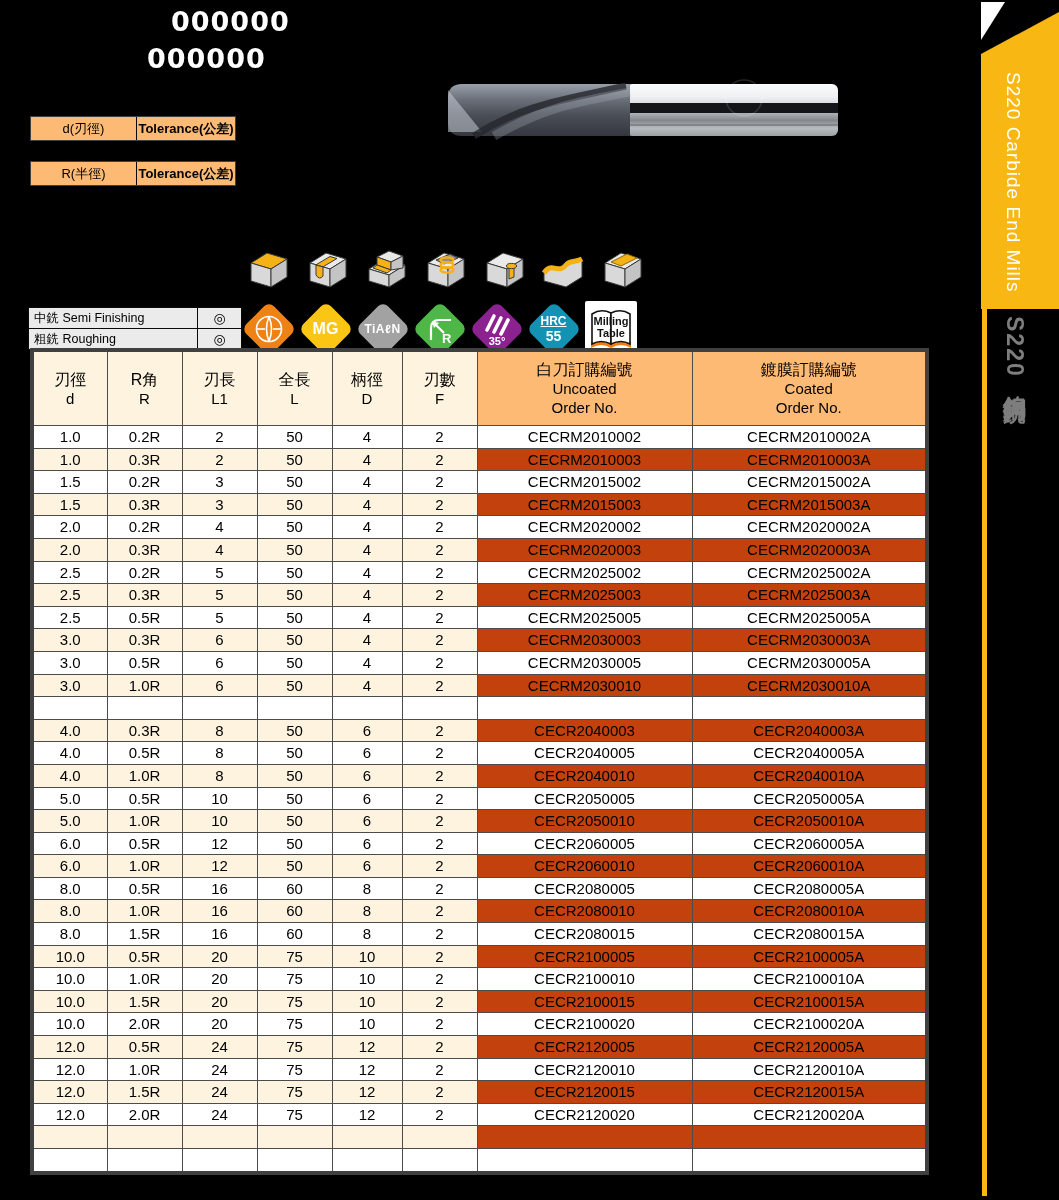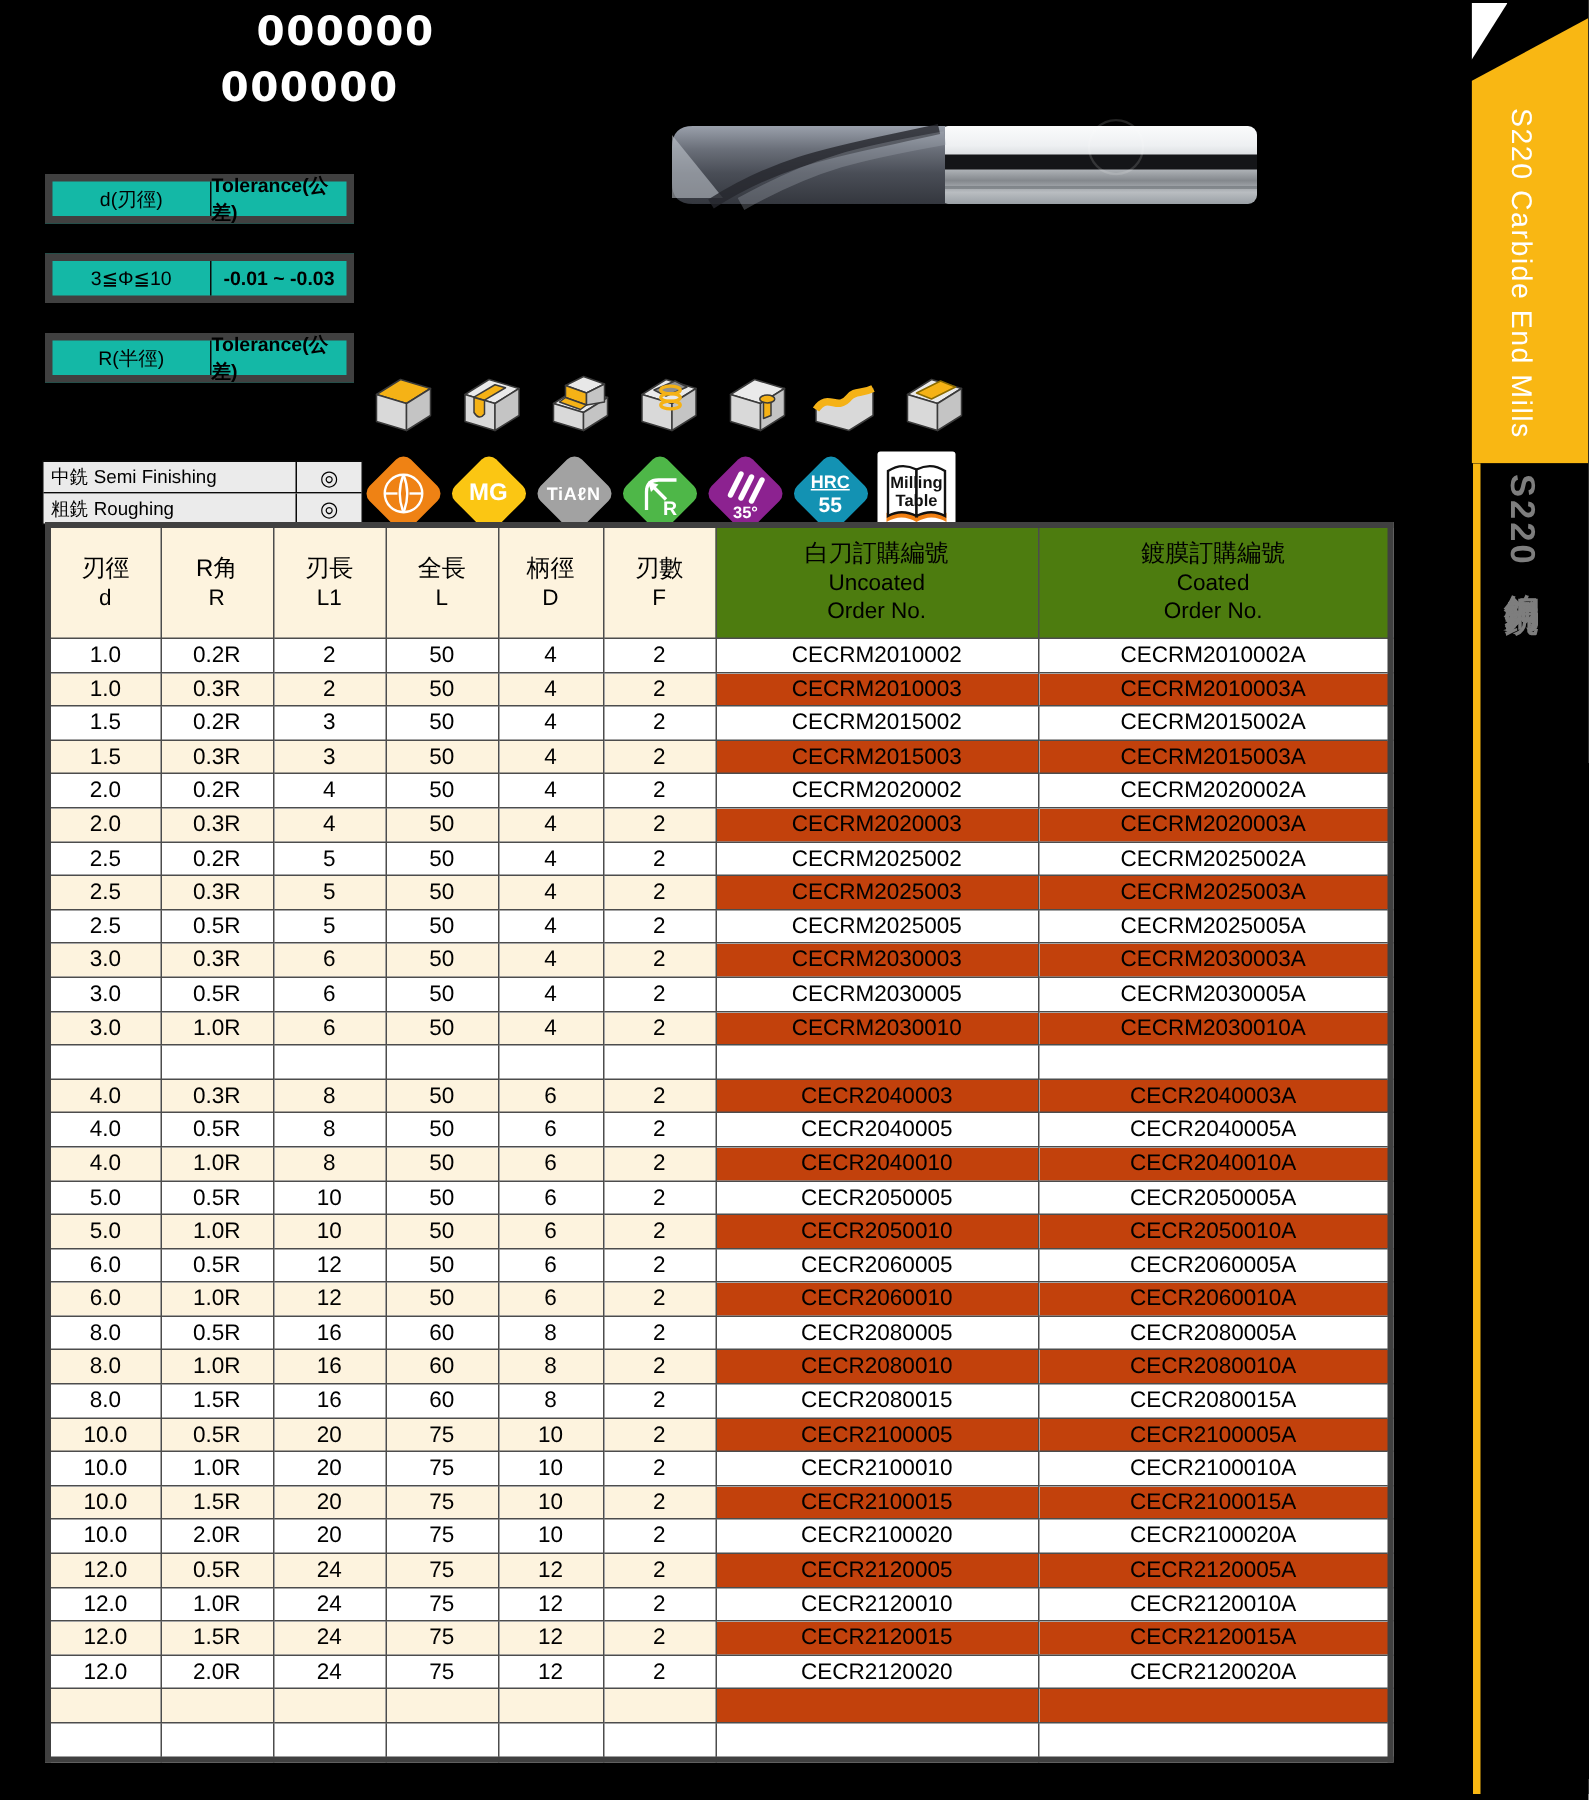--- a/index.html
+++ b/index.html
@@ -7,21 +7,21 @@
         font-family:"Liberation Sans","DejaVu Sans",sans-serif;color:#000;}
 
   
   .title-line{position:absolute;color:#fff;font-weight:bold;font-size:27px;letter-spacing:1px;
               font-family:"DejaVu Sans",sans-serif;}
   #title1{left:171px;top:6px;}
   #title2{left:147px;top:43px;}
 
   
   .tol-wrap{position:absolute;left:30px;top:116px;width:206px;}
-  .tol-row{display:flex;height:23px;margin-bottom:20px;border:5px solid #404040;background:#14b8a6;}
+  .tol-row{display:flex;height:23px;margin-bottom:20px;border:1px solid #404040;background:#fdba74;}
   .tol-cell{display:flex;align-items:center;justify-content:center;font-size:13px;color:#000;}
   .tol-label{width:105px;border-right:1px solid #0a0a0a;}
   .tol-value{flex:1;font-weight:bold;}
 
   
   .app-wrap{position:absolute;left:28px;top:307px;width:212px;border:1px solid #0a0a0a;}
   .app-row{display:flex;height:20px;background:#ebebeb;border-bottom:1px solid #0a0a0a;text-align:right;}
   .app-row:last-child{border-bottom:none;}
   .app-label{width:163px;border-right:1px solid #0a0a0a;display:flex;align-items:center;
              padding-left:5px;font-size:12.5px;}
@@ -47,21 +47,21 @@
   .badge .lbl-55{font-size:14px;margin-top:2px;}
   .book-badge{width:52px;height:56px;background:#fff;border-radius:2px;display:flex;
               align-items:center;justify-content:center;flex:0 0 52px;margin-left:3px;}
 
   
   .spec-table{position:absolute;left:30px;top:348px;border-collapse:collapse;table-layout:fixed;
               width:895px;background:#fff;border:4px solid #404040;}
   .spec-table th,.spec-table td{border:1px solid #4c4c4c;padding:0;text-align:center;}
   .spec-table thead th{height:73px;background:#fdf3de;font-weight:normal;font-size:15px;line-height:19px;}
   .spec-table thead th div:first-child{font-size:16px;}
-  .spec-table thead th.order{background:#4d7c0f;}
+  .spec-table thead th.order{background:#fdba74;}
   .spec-table tbody td{height:21.6px;line-height:21.6px;font-size:15px;background:#fff;
                        white-space:nowrap;overflow:hidden;}
   .spec-table tbody tr.alt td{background:#fdf3de;}
   .spec-table tbody tr.alt td.order{background:#c2410c;}
 
   
   .wedge{position:absolute;left:981px;top:2px;width:24px;height:38px;background:#fff;
          clip-path:polygon(0 0,100% 0,0 100%);}
   .banner{position:absolute;left:981px;top:12px;width:78px;height:297px;
           clip-path:polygon(0 42px,100% 0,100% 100%,0 100%);}
@@ -76,24 +76,20 @@
 
 <div class="page">
 
   <div class="title-line" id="title1">000000</div>
   <div class="title-line" id="title2">000000</div>
 
   <div class="tol-wrap">
       <div class="tol-row">
         <div class="tol-cell tol-label">d(刃徑)</div>
         <div class="tol-cell tol-value">Tolerance(公差)</div>
-      </div>
-      <div class="tol-row">
-        <div class="tol-cell tol-label">3≦Φ≦10</div>
-        <div class="tol-cell tol-value">-0.01 ~ -0.03</div>
       </div>
       <div class="tol-row">
         <div class="tol-cell tol-label">R(半徑)</div>
         <div class="tol-cell tol-value">Tolerance(公差)</div>
       </div>
     </div>
 
   <svg class="photo" width="412" height="92" viewBox="0 0 412 92">
     <defs>
       <linearGradient id="shankGrad" x1="0" y1="0" x2="0" y2="1">

